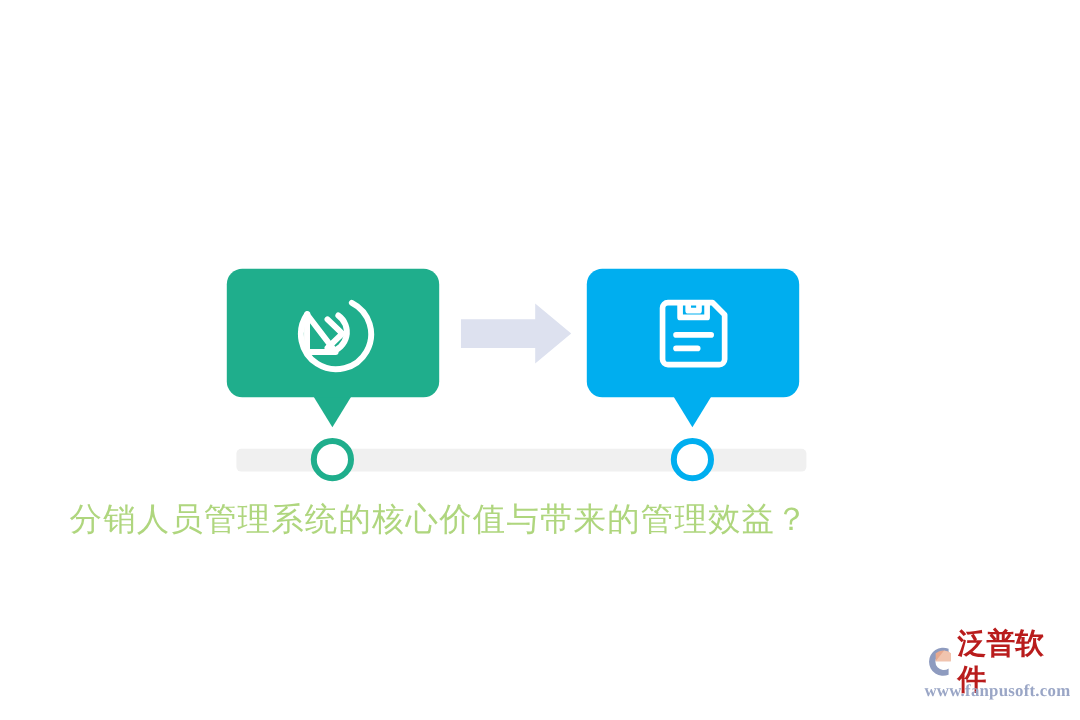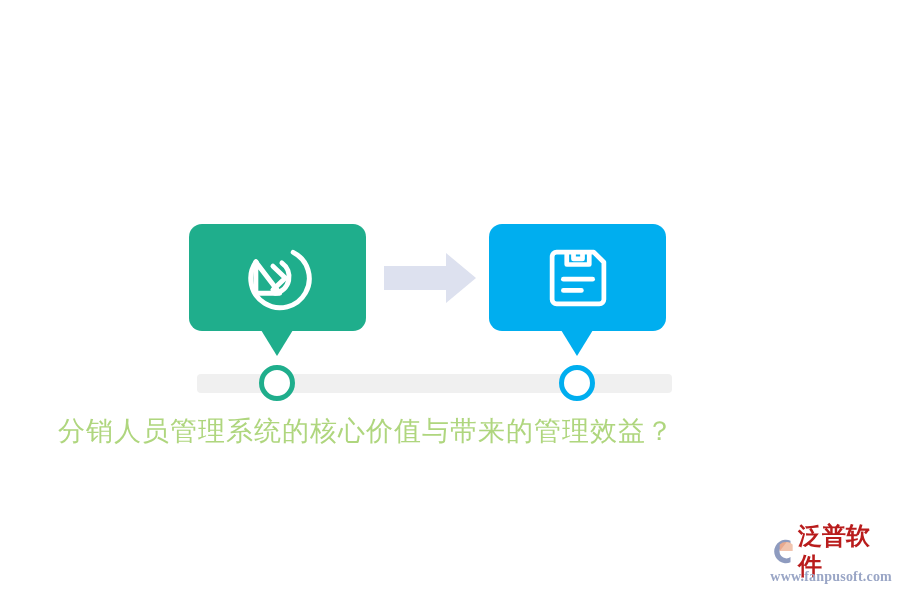--- a/index.html
+++ b/index.html
@@ -84,21 +84,21 @@
     position: absolute;
     left: 0;
     top: 414px;
     width: 732px;
     text-align: center;
     font-size: 27px;
     line-height: 38px;
     letter-spacing: 1px;
     color: #AFD67E;
     white-space: nowrap;
-    font-family: Liberation Mono, monospace;
+    font-family: Liberation Sans, sans-serif;
   }
 
   
   .watermark {
     position: absolute;
     left: 768px;
     top: 534px;
     width: 124px;
     height: 56px;
   }

